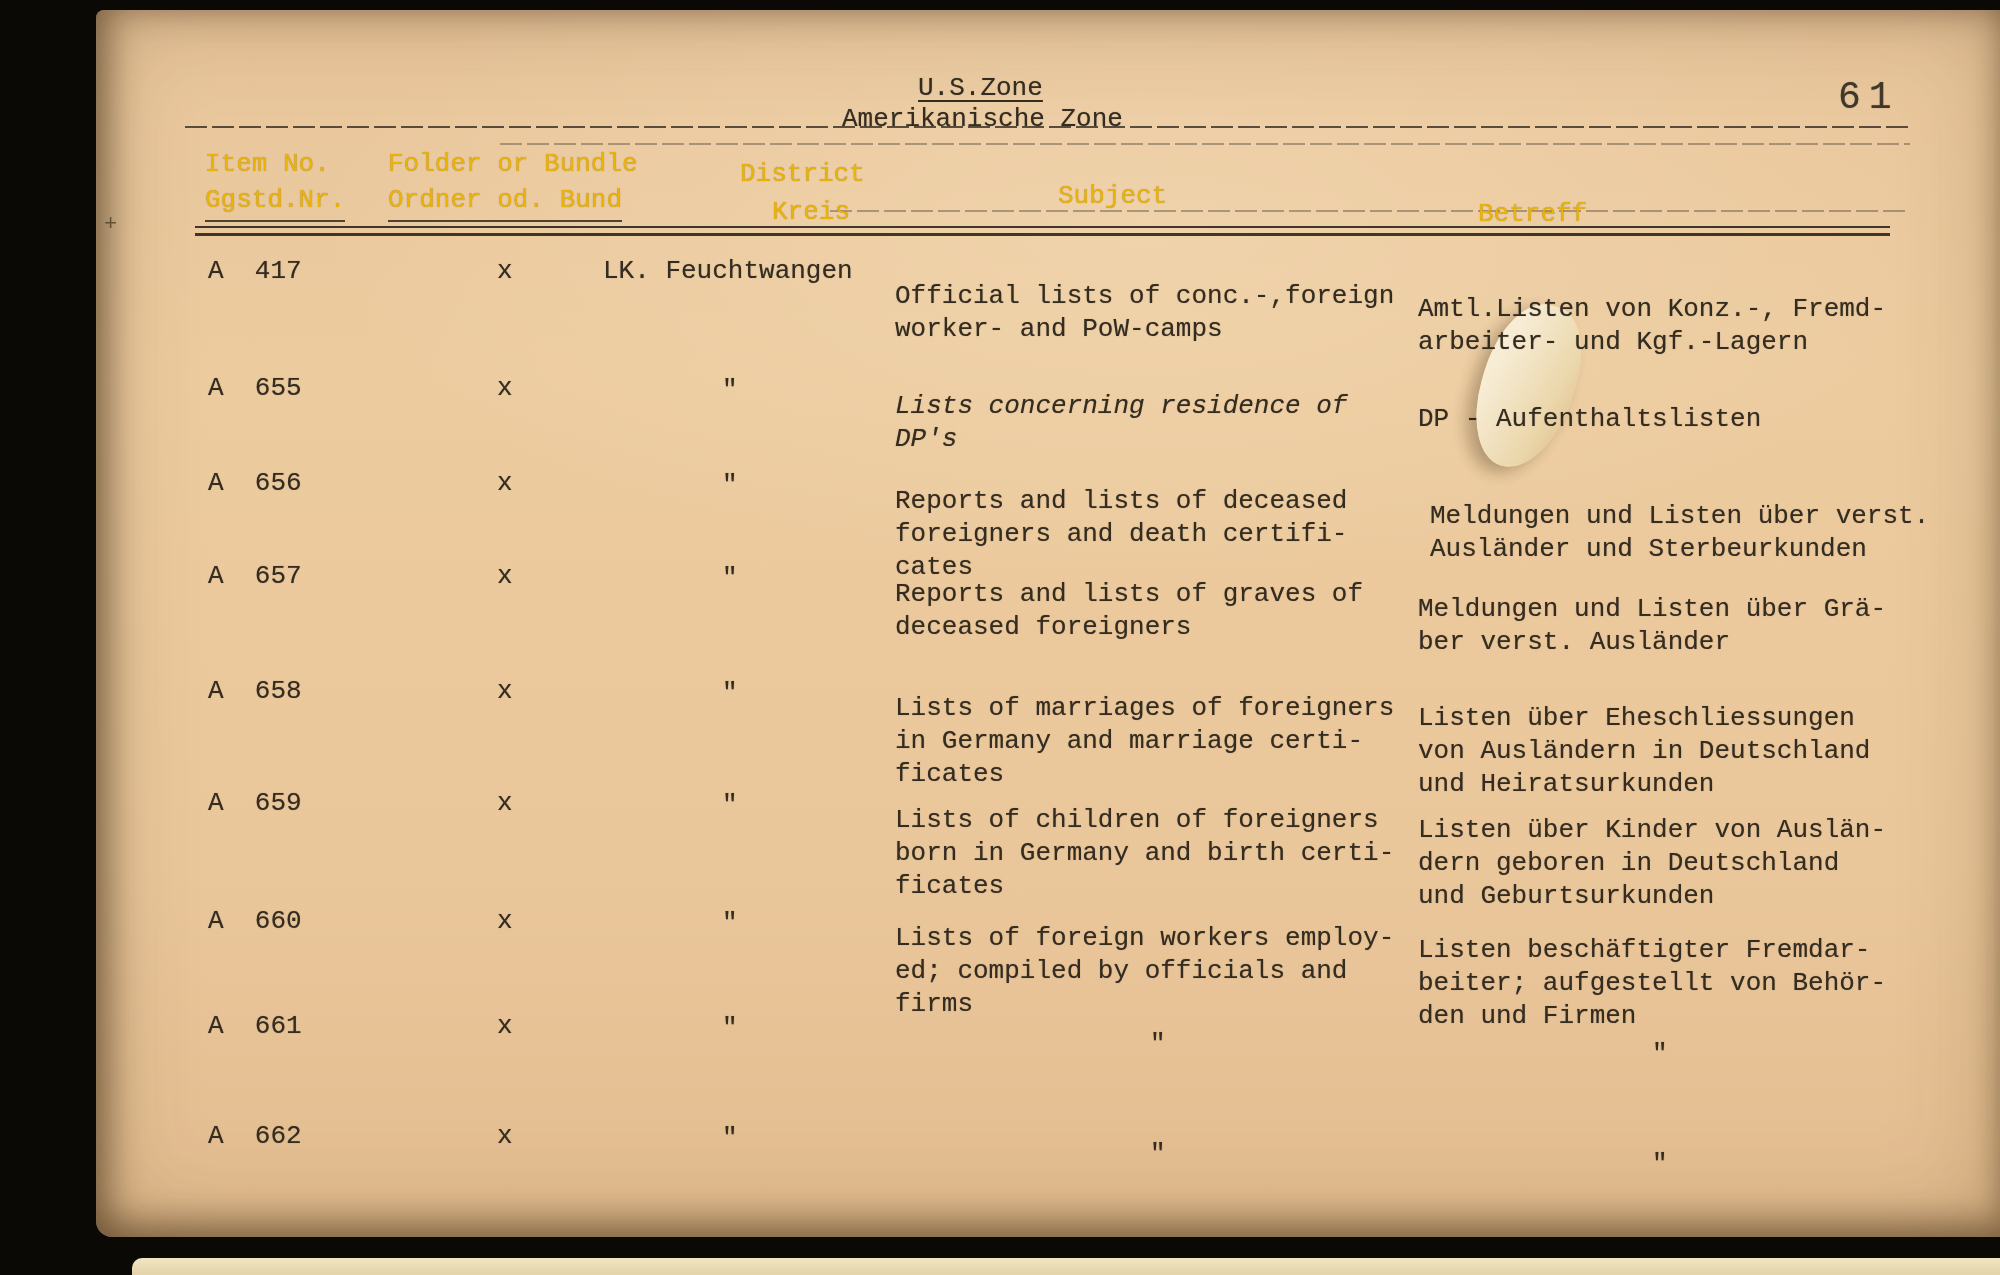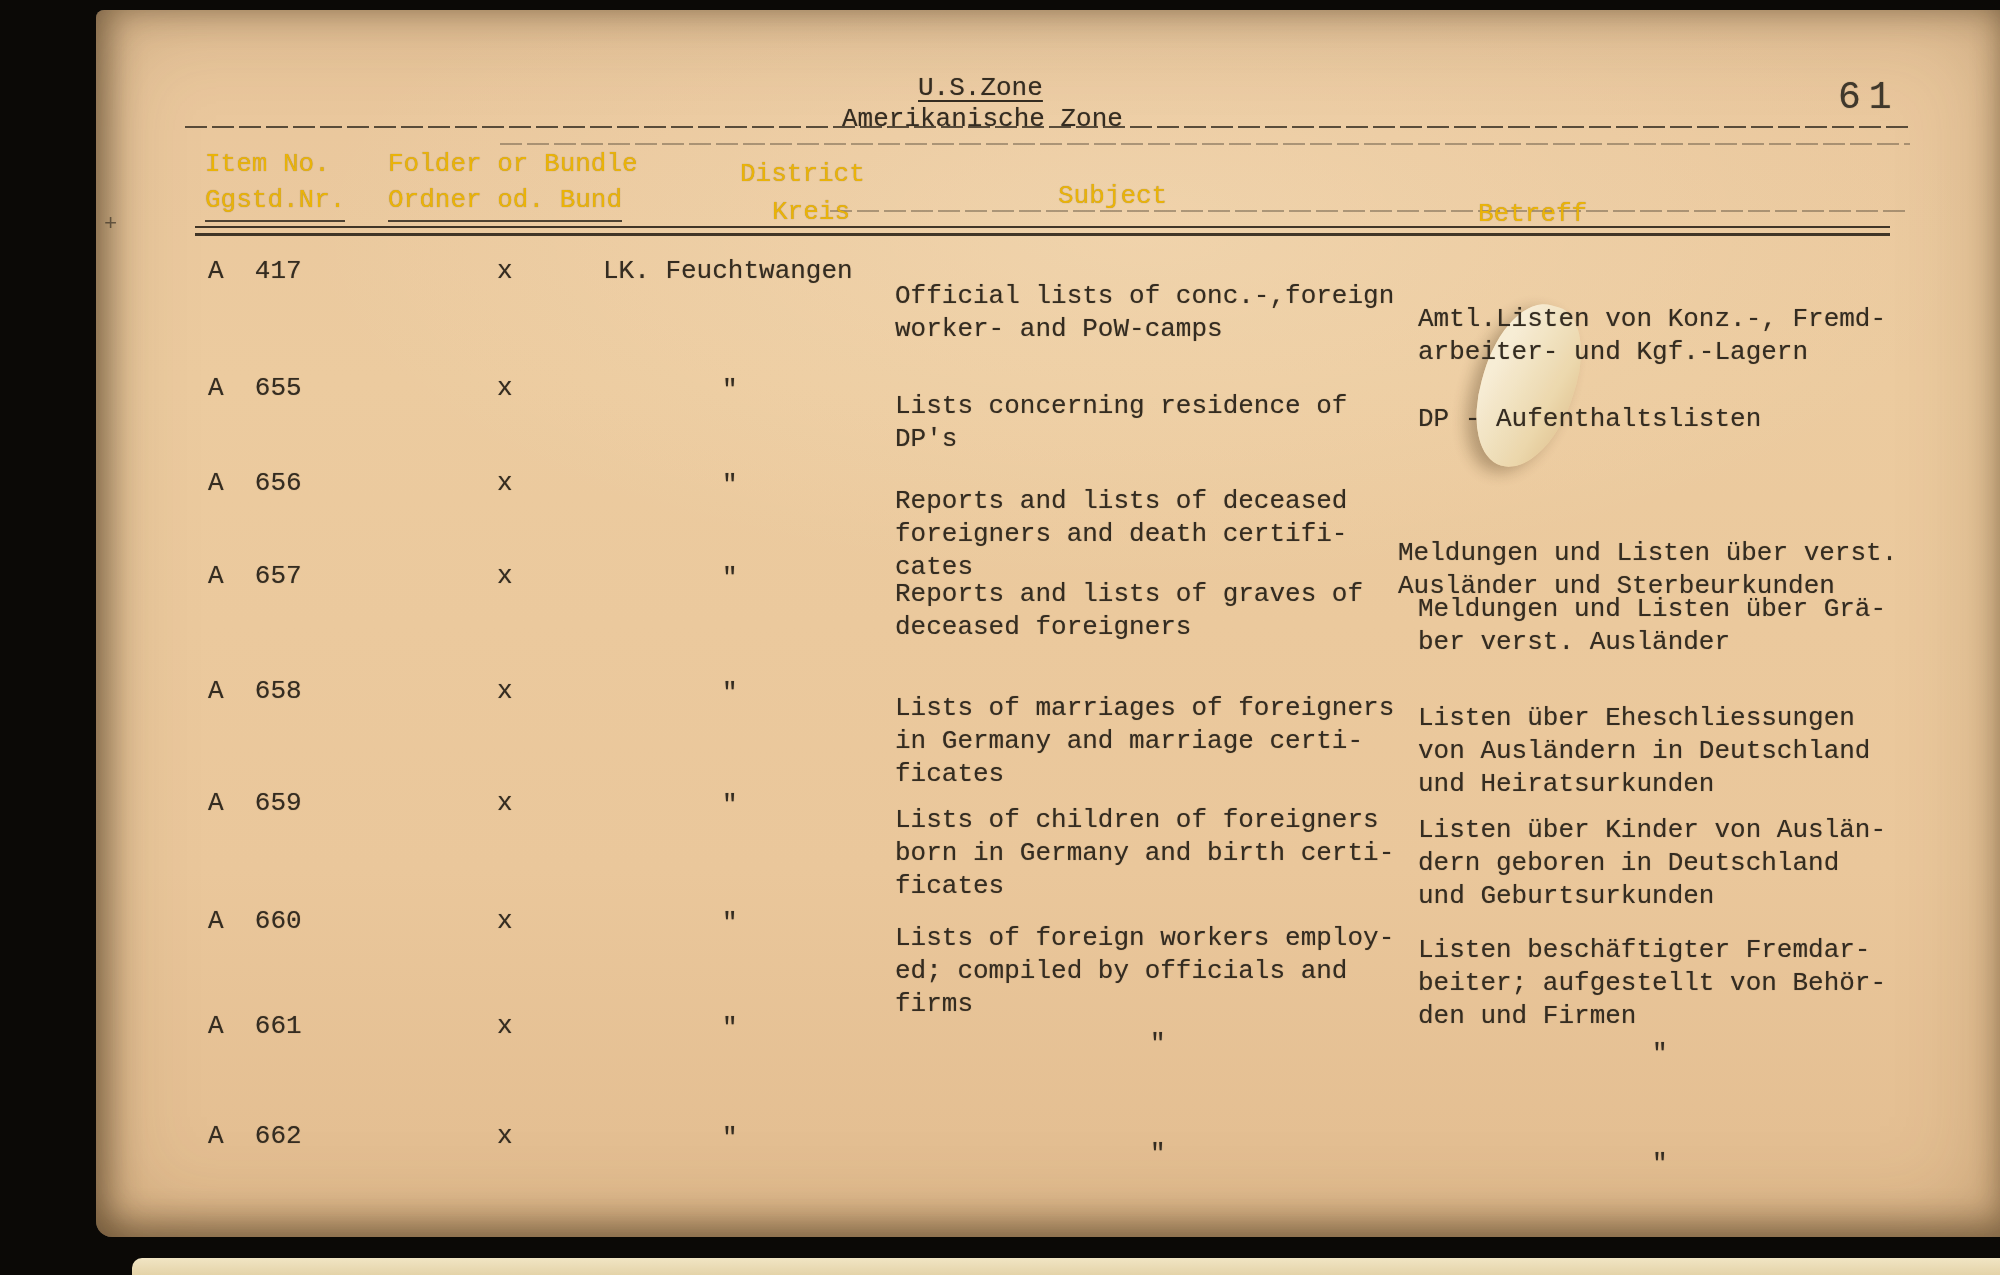--- a/index.html
+++ b/index.html
@@ -69,37 +69,37 @@
   <div class="ink hdr" style="left:740px;top:158px;">District</div>
   <div class="ink hdr" style="left:772px;top:196px;">Kreis</div>
   <div class="ink hdr" style="left:1058px;top:180px;">Subject</div>
   <div class="ink hdr" style="left:1478px;top:198px;text-align:right;">Betreff</div>
 
   <div class="ink" style="left:208px;top:255px;">A  417</div>
   <div class="ink" style="left:497px;top:255px;">x</div>
   <div class="ink" style="left:603px;top:255px;">LK. Feuchtwangen</div>
   <div class="ink multiline" style="left:895px;top:280px;">Official lists of conc.-,foreign
 worker- and PoW-camps</div>
-  <div class="ink multiline" style="left:1418px;top:293px;margin-top:10px;">Amtl.Listen von Konz.-, Fremd-
+  <div class="ink multiline" style="left:1418px;top:293px;">Amtl.Listen von Konz.-, Fremd-
 arbeiter- und Kgf.-Lagern</div>
 
   <div class="ink" style="left:208px;top:372px;">A  655</div>
   <div class="ink" style="left:497px;top:372px;">x</div>
   <div class="ink" style="left:722px;top:374px;">"</div>
-  <div class="ink multiline" style="left:895px;top:390px;">Lists concerning residence of
+  <div class="ink multiline" style="left:895px;top:390px;font-style:italic;">Lists concerning residence of
 DP's</div>
   <div class="ink multiline" style="left:1418px;top:403px;">DP - Aufenthaltslisten</div>
 
   <div class="ink" style="left:208px;top:467px;">A  656</div>
   <div class="ink" style="left:497px;top:467px;">x</div>
   <div class="ink" style="left:722px;top:469px;">"</div>
   <div class="ink multiline" style="left:895px;top:485px;">Reports and lists of deceased
 foreigners and death certifi-
 cates</div>
-  <div class="ink multiline" style="left:1398px;top:500px;margin-top:37px;">Meldungen und Listen über verst.
+  <div class="ink multiline" style="left:1430px;top:500px;">Meldungen und Listen über verst.
 Ausländer und Sterbeurkunden</div>
 
   <div class="ink" style="left:208px;top:560px;">A  657</div>
   <div class="ink" style="left:497px;top:560px;">x</div>
   <div class="ink" style="left:722px;top:562px;">"</div>
   <div class="ink multiline" style="left:895px;top:578px;">Reports and lists of graves of
 deceased foreigners</div>
   <div class="ink multiline" style="left:1418px;top:593px;">Meldungen und Listen über Grä-
 ber verst. Ausländer</div>
 

